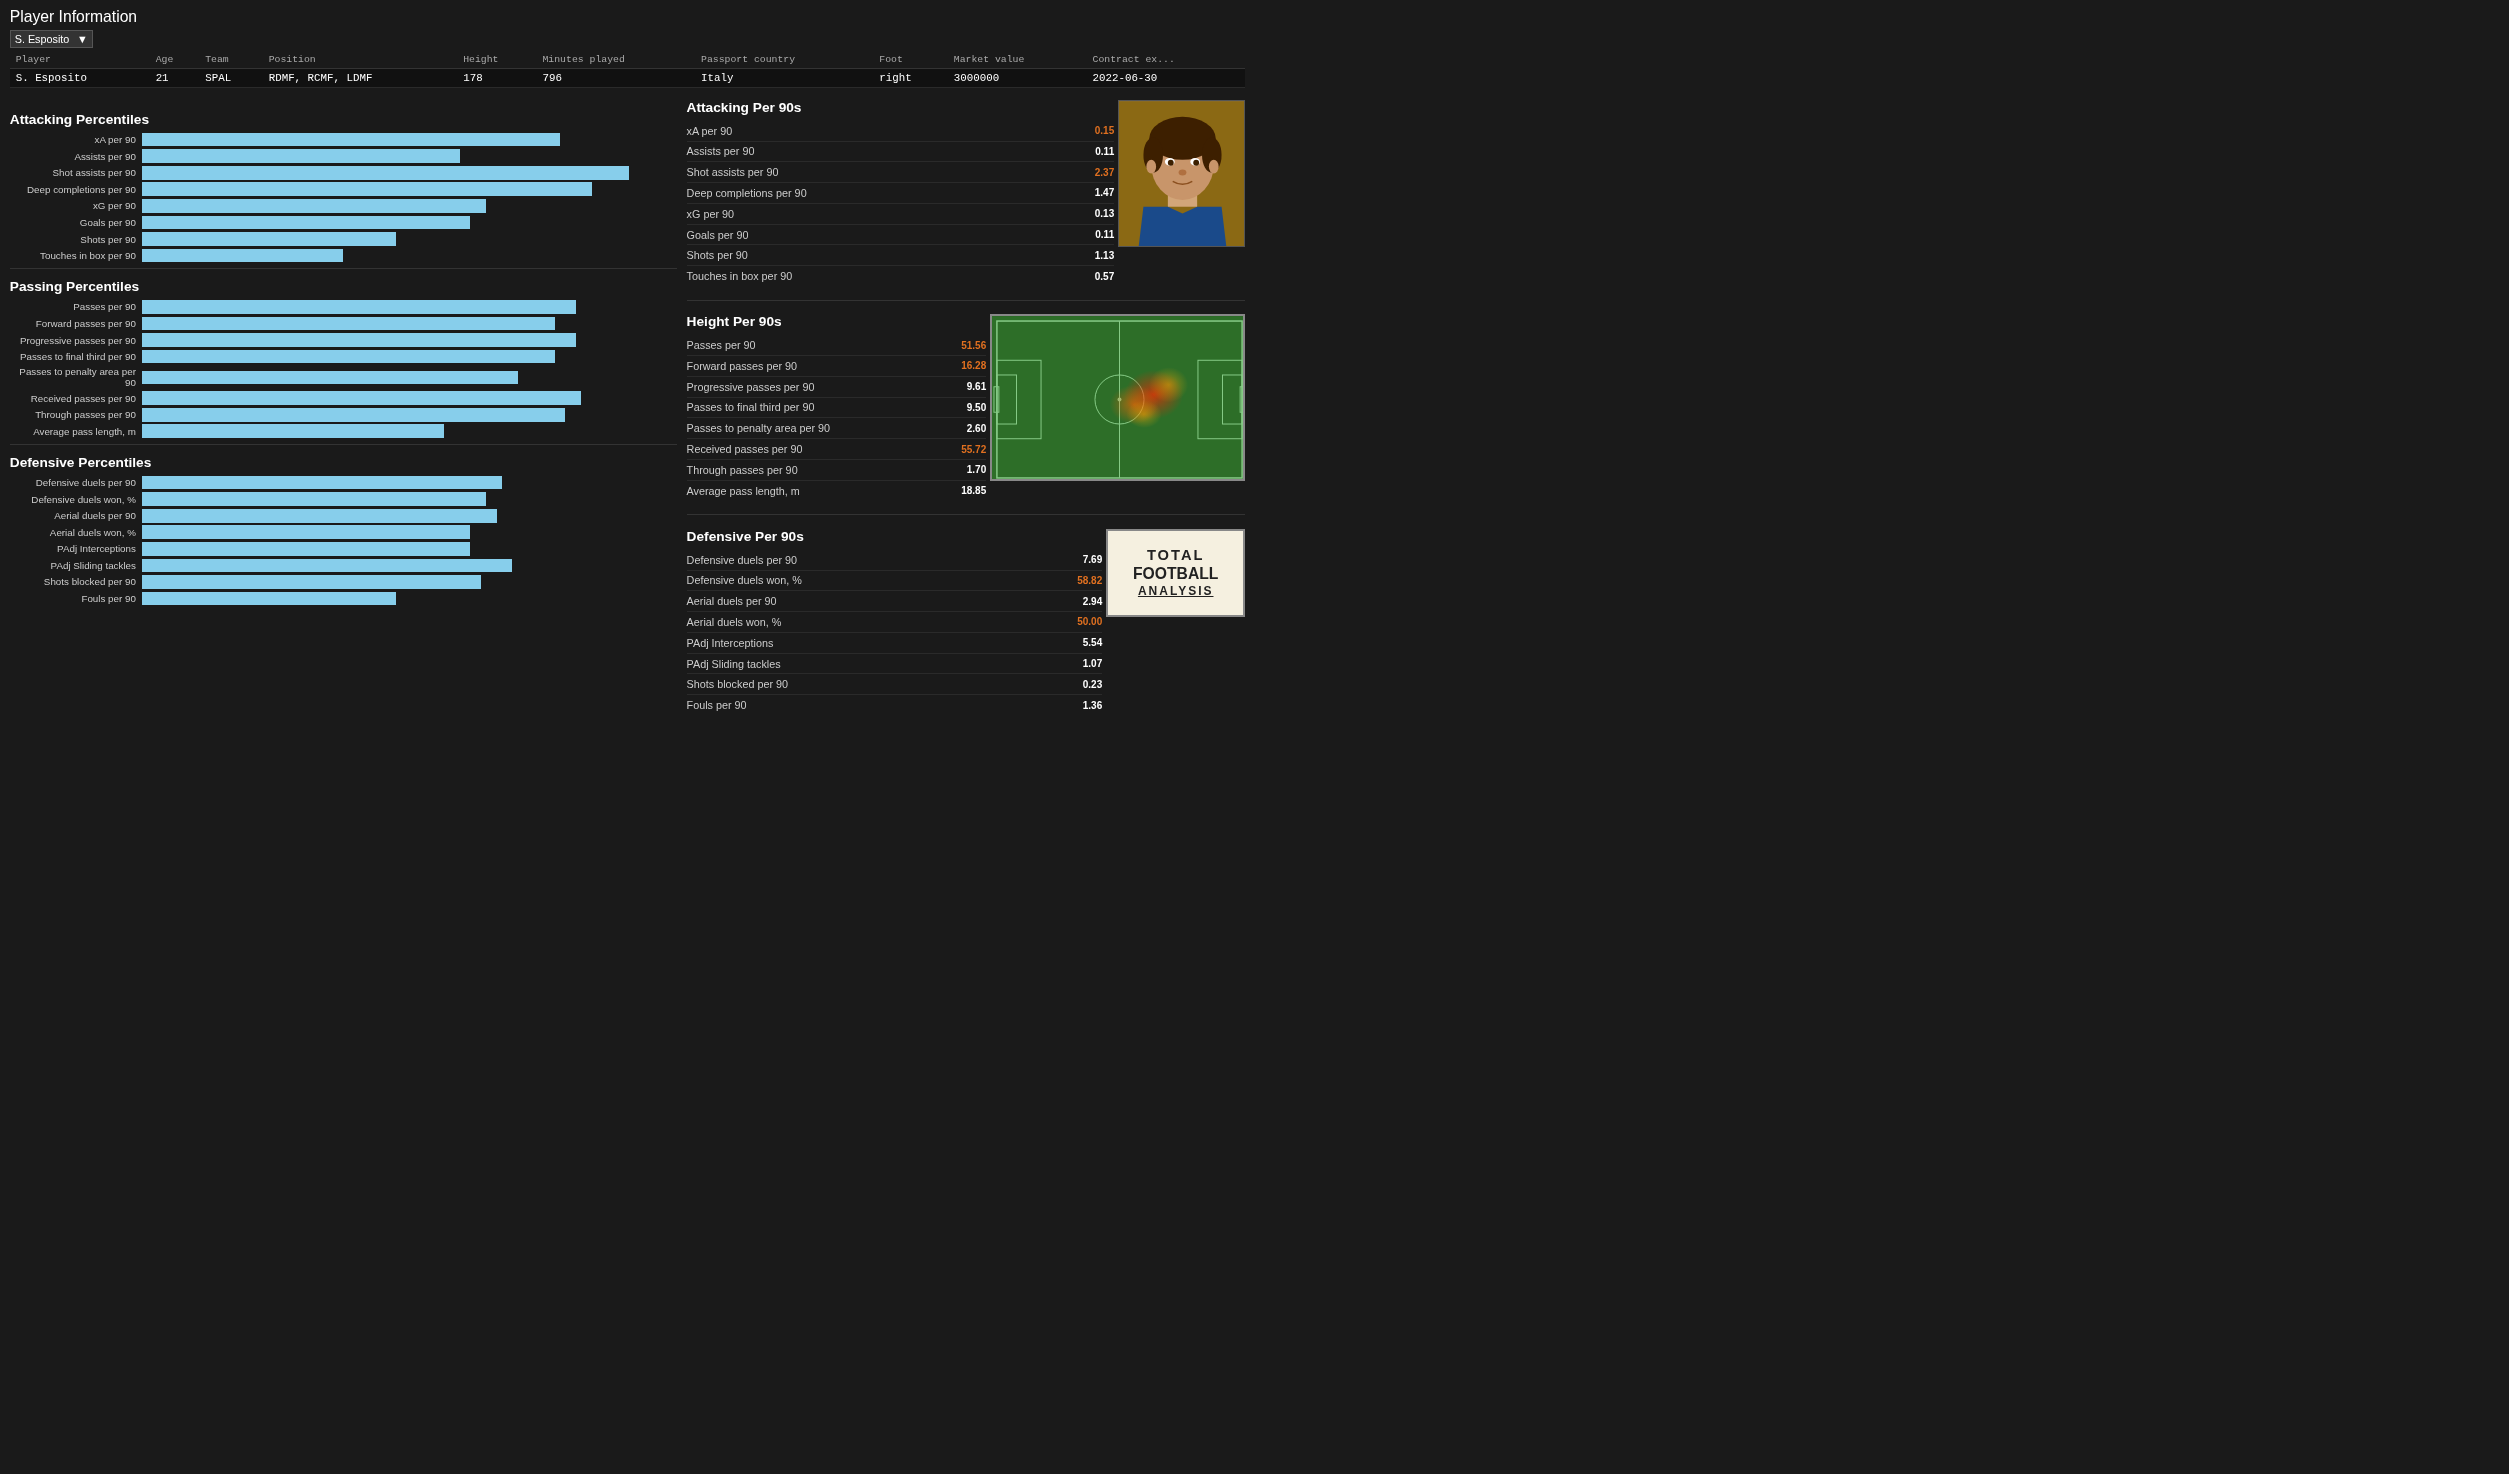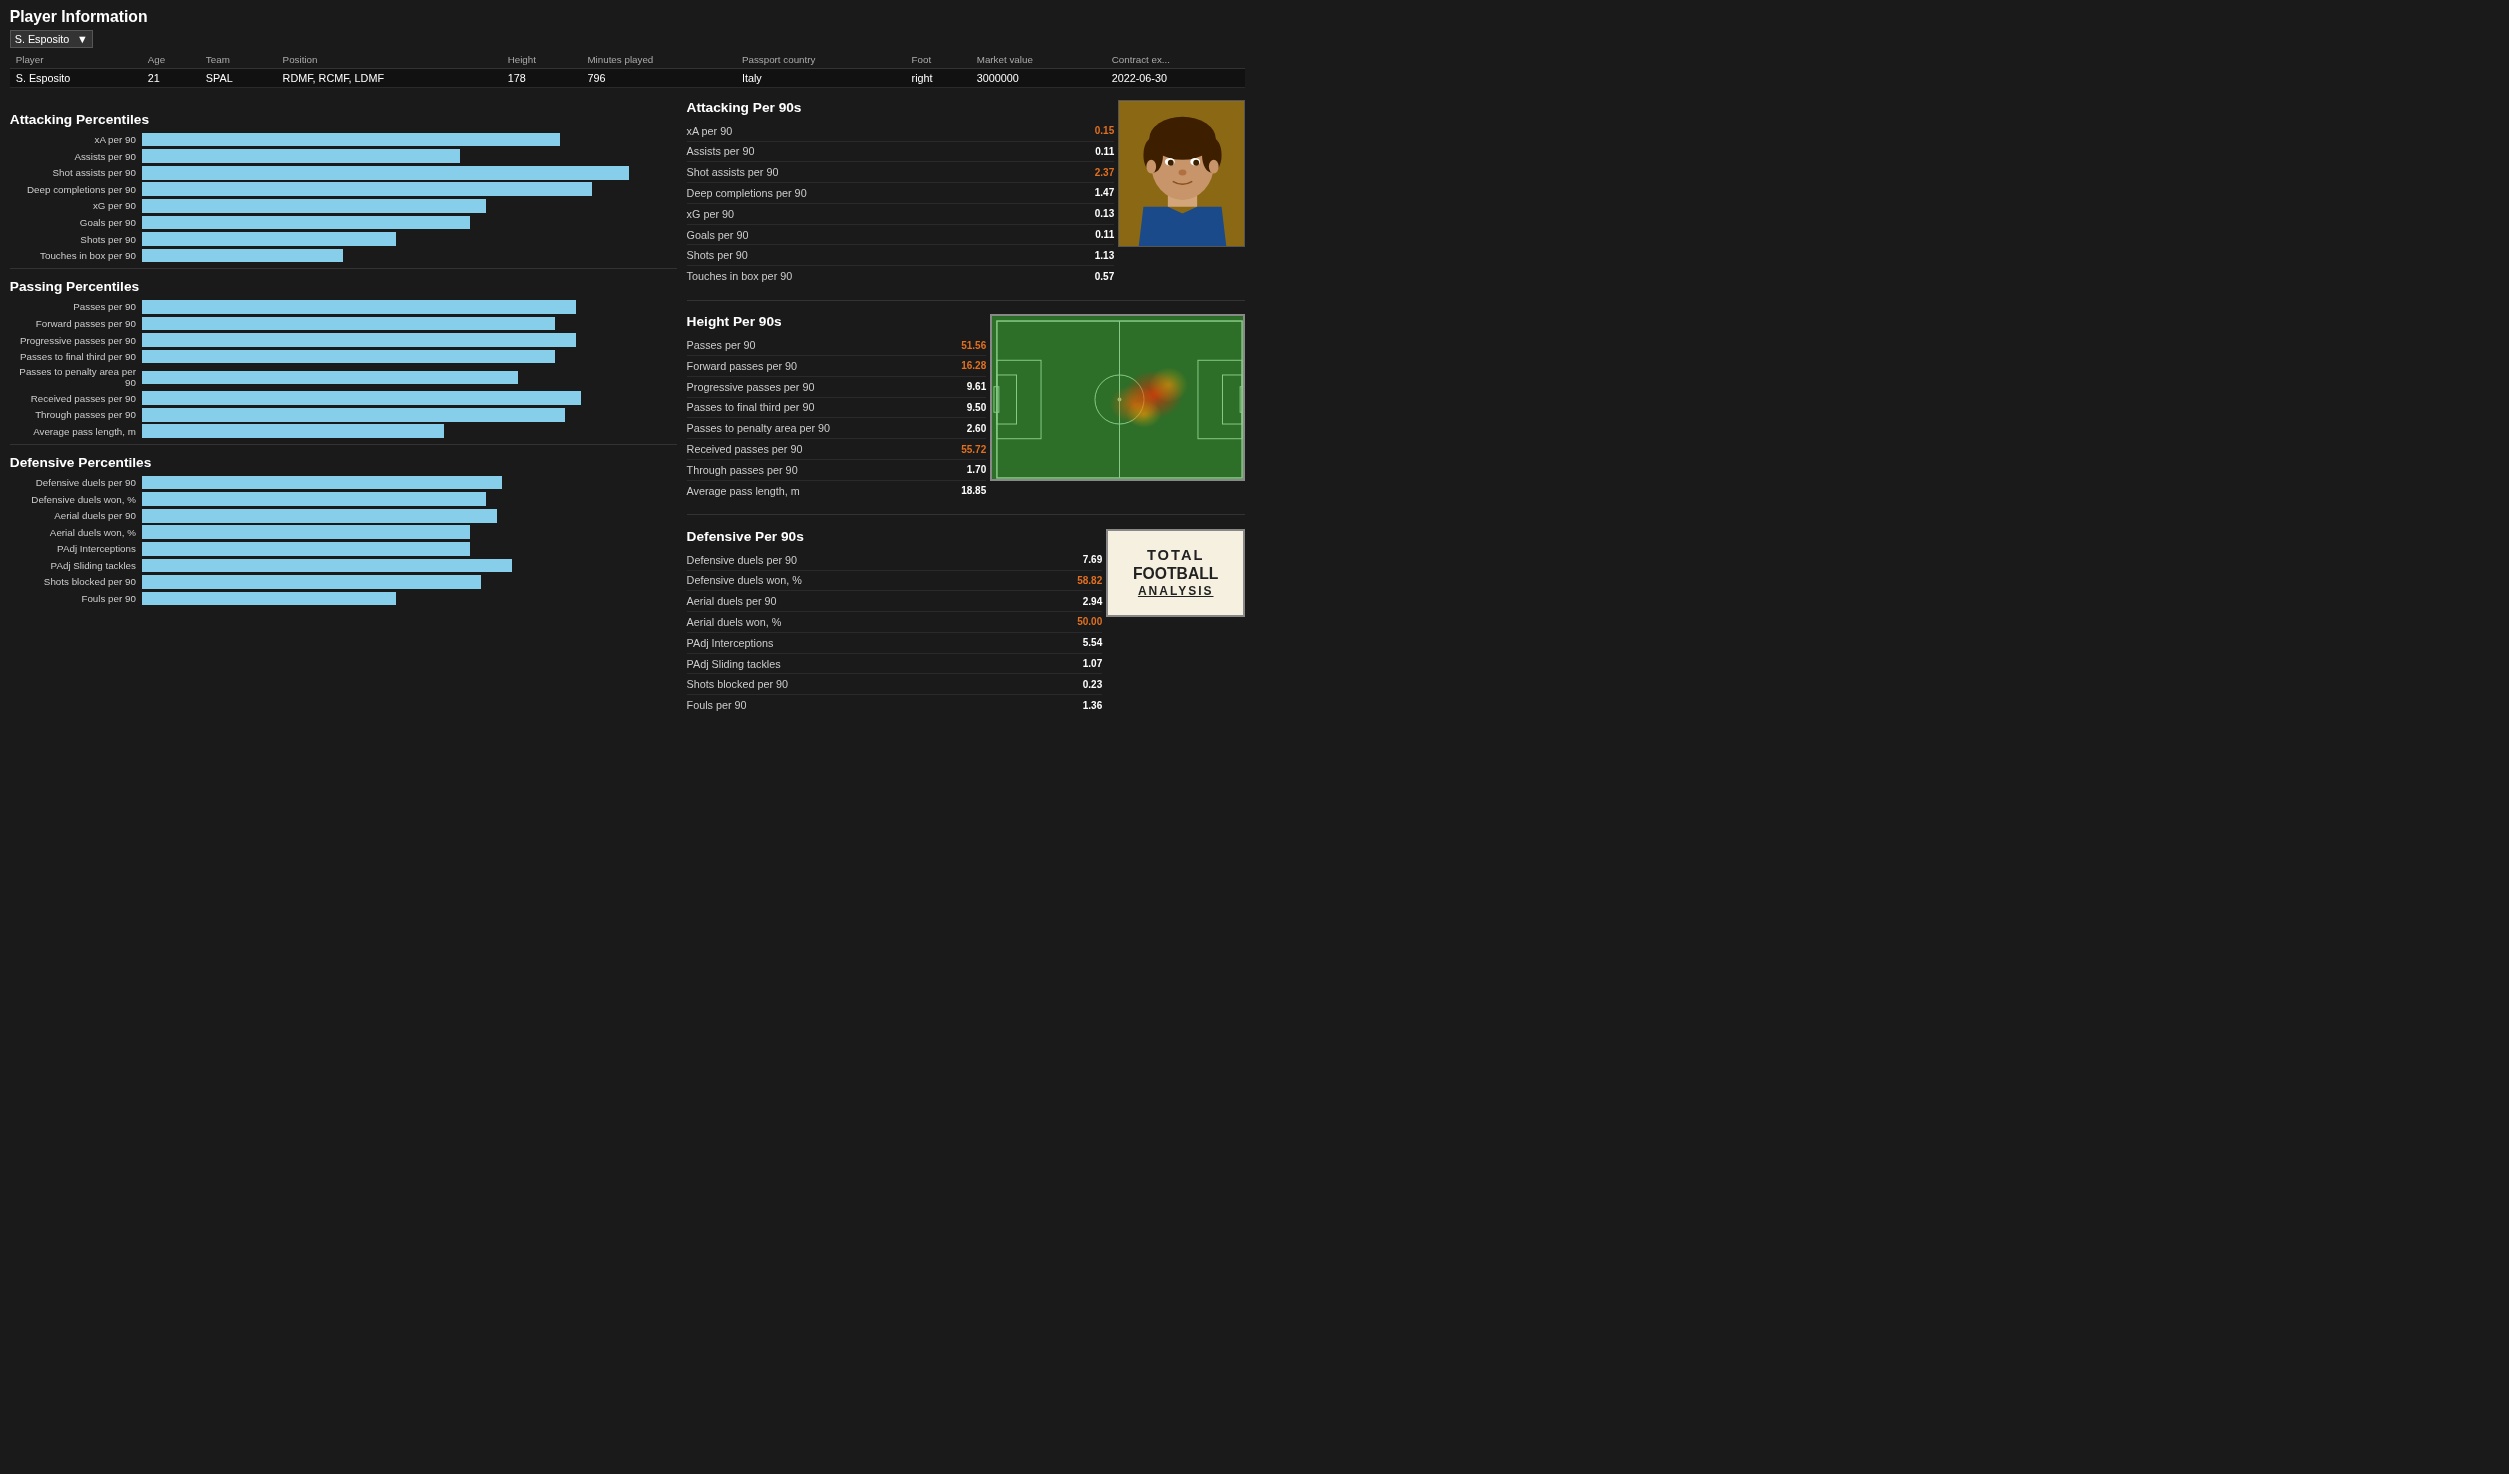--- a/index.html
+++ b/index.html
@@ -11,38 +11,39 @@
       width: 1255px;
       min-height: 737px;
       overflow-x: hidden;
     }
     .header-section {
       background: #1a1a1a;
       padding: 7.8px 9.8px 3.9px 9.8px;
     }
     .header-title {
       font-size: 15.7px;
-      font-weight: bold;
+      font-weight: normal;
       color: #ffffff;
       margin-bottom: 3.9px;
     }
     .player-selector {
       display: inline-flex;
       align-items: center;
       background: #333;
       border: 1px solid #555;
       padding: 2px 3.9px;
       font-size: 10.8px;
       color: #fff;
       margin-bottom: 3.9px;
     }
     .player-table {
       width: 100%;
       border-collapse: collapse;
       background: #111;
+      font-family: Liberation Mono, monospace;
     }
     .player-table th {
       background: #1a1a1a;
       color: #aaa;
       font-size: 9.8px;
       font-weight: normal;
       text-align: left;
       padding: 2.9px 5.9px;
       border-bottom: 1px solid #333;
     }

